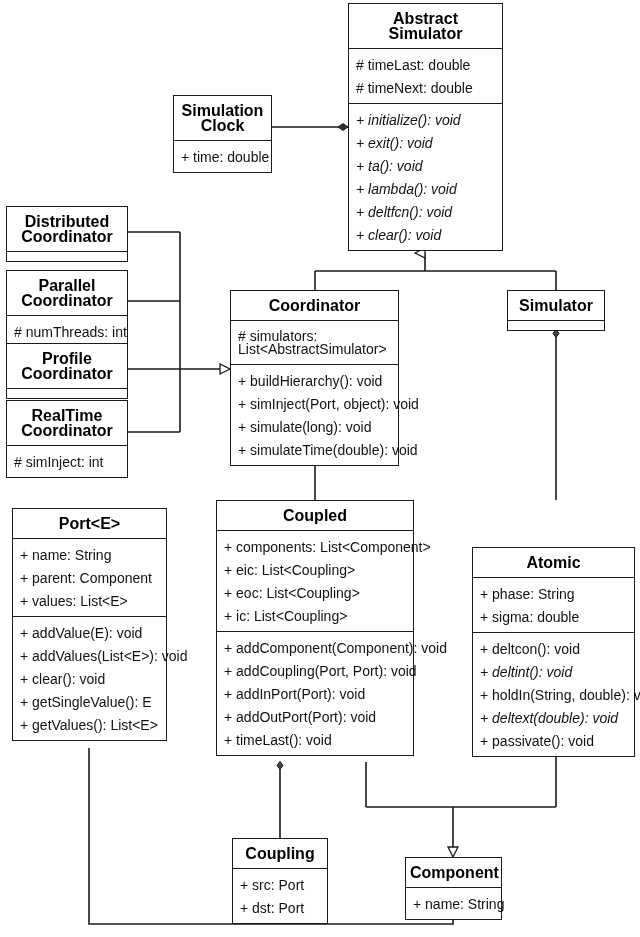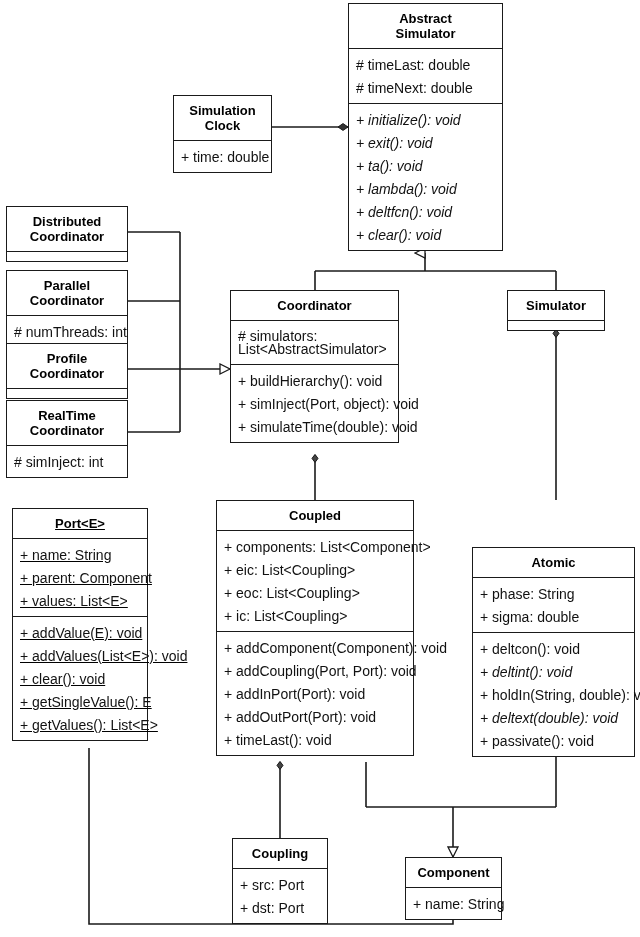--- a/index.html
+++ b/index.html
@@ -30,21 +30,21 @@
   .uml-class {
     position: absolute;
     box-sizing: border-box;
     border: 1.6px solid #1a1a1a;
     background: #ffffff;
     z-index: 5;
   }
   .cls-name {
     text-align: center;
     font-weight: bold;
-    font-size: 13px;
+    font-size: 16px;
     color: #000;
     line-height: 15px;
     padding: 7px 4px 7px 4px;
     box-sizing: border-box;
     white-space: pre-line;
   }
   .compartment {
     border-top: 1.6px solid #1a1a1a;
     box-sizing: border-box;
     padding: 4px 0 4px 0;
@@ -181,30 +181,31 @@
   </div>
 
   <div class="uml-class" style="left:230px; top:290px; width:169px;">
     <div class="cls-name">Coordinator</div>
     <div class="compartment">
       <div class="member wrap"># simulators: List&lt;AbstractSimulator&gt;</div>
     </div>
     <div class="compartment">
       <div class="member">+ buildHierarchy(): void</div>
       <div class="member">+ simInject(Port, object): void</div>
+      <div class="member">+ simulate(long): void</div>
       <div class="member">+ simulateTime(double): void</div>
     </div>
   </div>
 
   <div class="uml-class" style="left:507px; top:290px; width:98px;">
     <div class="cls-name">Simulator</div>
     <div class="compartment empty"></div>
   </div>
 
-  <div class="uml-class" style="left:12px; top:508px; width:136px;text-decoration:underline;">
+  <div class="uml-class" style="left:12px; top:508px; width:155px;">
     <div class="cls-name">Port&lt;E&gt;</div>
     <div class="compartment">
       <div class="member">+ name: String</div>
       <div class="member">+ parent: Component</div>
       <div class="member">+ values: List&lt;E&gt;</div>
     </div>
     <div class="compartment">
       <div class="member">+ addValue(E): void</div>
       <div class="member">+ addValues(List&lt;E&gt;): void</div>
       <div class="member">+ clear(): void</div>

